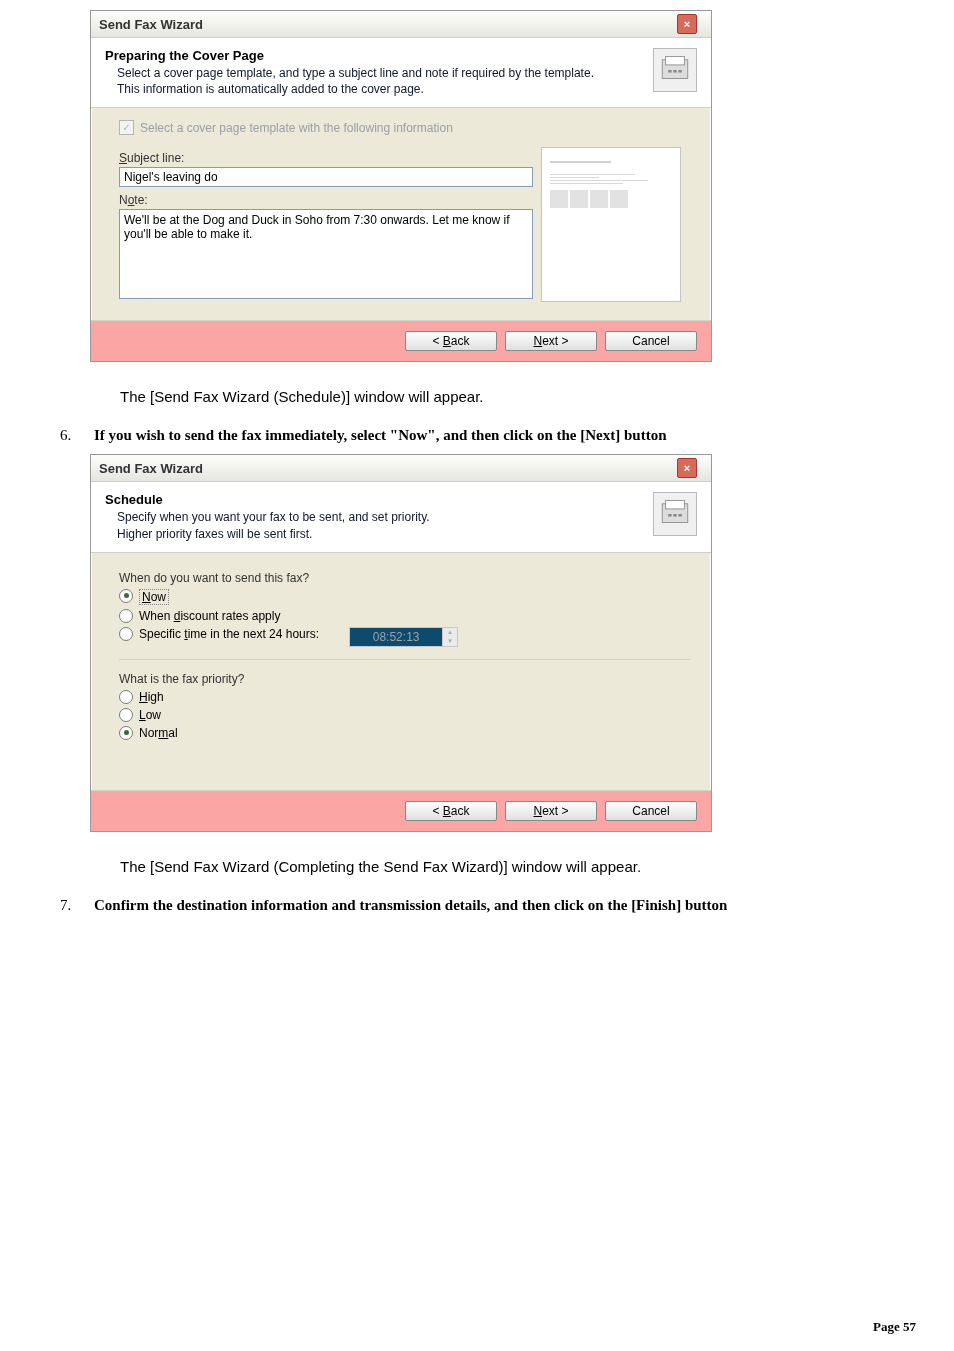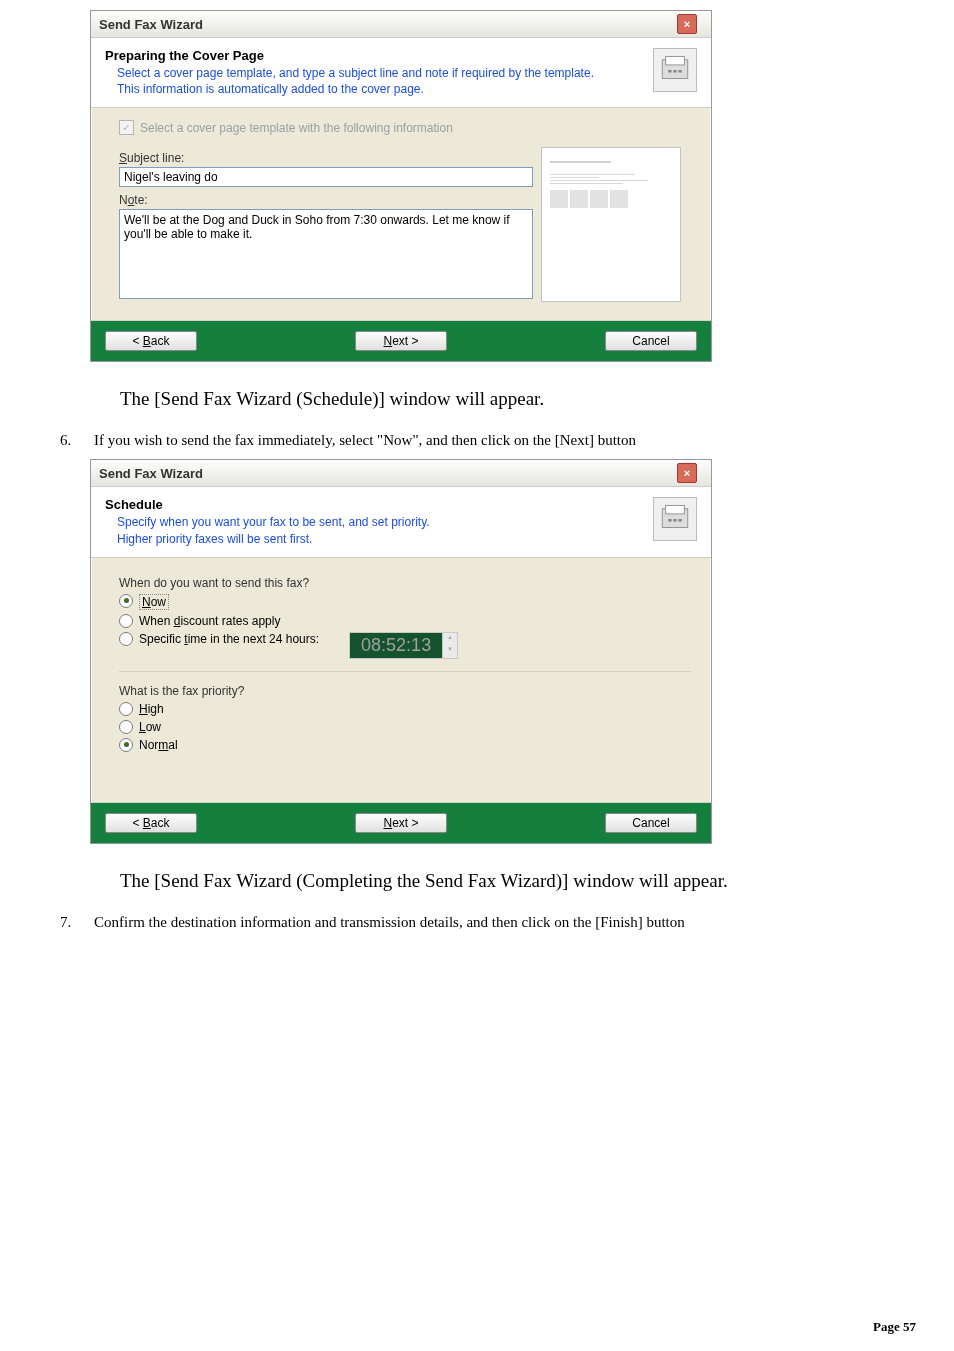--- a/index.html
+++ b/index.html
@@ -4,21 +4,21 @@
 <style>
   html,body{margin:0;padding:0;background:#fff;font-family:Tahoma,Arial,sans-serif;font-size:13px;color:#000}
   .page{width:954px;min-height:1351px;position:relative;padding:10px 30px 40px 30px;box-sizing:border-box}
   .dialog{width:620px;border:1px solid #999;background:#ece9d8;margin-left:60px;box-shadow:0 0 0 1px #fff inset}
   .titlebar{display:flex;align-items:center;justify-content:space-between;background:linear-gradient(to bottom,#fdfdfb,#e6e6e0);padding:3px 14px 3px 8px;border-bottom:1px solid #ccc}
   .titlebar .t{font-weight:bold;color:#333}
   .closebox{width:18px;height:18px;background:#d76b5a;border:1px solid #a33;border-radius:2px;display:flex;align-items:center;justify-content:center;color:#fff;font-size:11px;font-weight:bold;line-height:1}
   .header{background:#fff;padding:10px 14px;display:flex;justify-content:space-between;align-items:flex-start;border-bottom:1px solid #d0cfc7}
   .header .txt{flex:1;padding-right:10px}
   .header .h1{font-weight:bold;margin-bottom:2px}
-  .header .h2{font-size:12px;color:#1d4ed8;margin-left:12px;line-height:1.35}
+  .header .h2{font-size:12px;color:#0f172a;margin-left:12px;line-height:1.35}
   .header .icon{width:42px;height:42px;border:1px solid #bbb;background:#f0f0f0;display:flex;align-items:center;justify-content:center}
   .header .icon svg{width:34px;height:34px}
   .body{padding:12px 20px 18px 28px}
   .chk{display:flex;align-items:center;color:#9aa0a6;margin-bottom:10px;font-size:12px}
   .chk .box{width:13px;height:13px;border:1px solid #b5b5b5;background:#f3f3f3;margin-right:6px;display:flex;align-items:center;justify-content:center;font-size:10px;color:#b5b5b5}
   .row{display:flex;align-items:center;margin-bottom:8px}
   .lbl{width:140px;font-size:12px;color:#333}
   .combo{flex:0 0 230px;display:flex}
   .combo input{flex:1;border:1px solid #7f9db9;padding:2px 4px;font-size:12px;height:16px}
   .combo .arrow{width:18px;border:1px solid #7f9db9;border-left:none;background:linear-gradient(to bottom,#e8f0fb,#c4daf4);display:flex;align-items:center;justify-content:center;font-size:9px;color:#334}
@@ -27,30 +27,30 @@
   .col-left{flex:1}
   .col-right{width:150px}
   .fieldlabel{font-size:12px;color:#333;margin:6px 0 2px 0}
   input.text{width:100%;border:1px solid #7f9db9;padding:2px 4px;font-size:12px;box-sizing:border-box}
   textarea.text{width:100%;height:90px;border:1px solid #7f9db9;padding:3px 4px;font-size:12px;box-sizing:border-box;resize:none;font-family:Tahoma,Arial,sans-serif}
   .preview{width:140px;height:155px;border:1px solid #c4c4c4;background:#fff;margin-top:2px;padding:10px 8px;box-sizing:border-box}
   .preview .pline{height:2px;background:#d0d0d0;margin:3px 0}
   .preview .pthin{height:1px;background:#d9d9d9;margin:2px 0}
   .preview .pblock{display:flex;gap:2px;margin-top:6px}
   .preview .pblock div{width:18px;height:18px;background:#e2e2e2}
-  .footer{background:#15803d;border-top:1px solid #d5d2c6;padding:10px 14px;display:flex;justify-content:space-between;gap:8px}
-  .doc-text{margin:26px 0 22px 90px;font-family:Liberation Serif, serif;font-size:19px}
+  .footer{background:#fca5a5;border-top:1px solid #d5d2c6;padding:10px 14px;display:flex;justify-content:flex-end;gap:8px}
+  .doc-text{margin:26px 0 22px 90px;font-family:Liberation Sans, sans-serif;font-size:15px}
   .step{display:flex;margin:0 0 10px 30px;font-family:'Times New Roman',serif;font-size:15px}
   .step .num{width:34px}
-  .step .bold{font-weight:normal}
+  .step .bold{font-weight:bold}
   .radio-row{display:flex;align-items:flex-start;margin:4px 0;font-size:12px}
   .radio{width:12px;height:12px;border:1px solid #7a7a7a;border-radius:50%;margin-right:6px;display:flex;align-items:center;justify-content:center;background:#fff}
   .radio.sel::after{content:"";width:5px;height:5px;background:#3a6b2e;border-radius:50%;display:block}
   .timebox{display:inline-flex;margin-left:30px}
-  .timebox input{width:80px;border:1px solid #c8c8c8;background:#14532d;color:#a0a0a0;padding:2px 6px;font-size:18px;text-align:center}
+  .timebox input{width:80px;border:1px solid #c8c8c8;background:#0c4a6e;color:#a0a0a0;padding:2px 6px;font-size:12px;text-align:center}
   .timebox .spin{width:14px;border:1px solid #c8c8c8;border-left:none;background:#eaeaea;display:flex;flex-direction:column}
   .timebox .spin span{flex:1;font-size:7px;text-align:center;color:#aaa;line-height:1}
   hr.sep{border:none;border-top:1px solid #d2cfc3;margin:12px 0}
   .footer-page{position:absolute;right:38px;bottom:16px;font-family:'Times New Roman',serif;font-size:13px}
   .footer-page b{font-weight:bold}
   u.ak{text-decoration:underline}
 </style>
 </head>
 <body>
 

